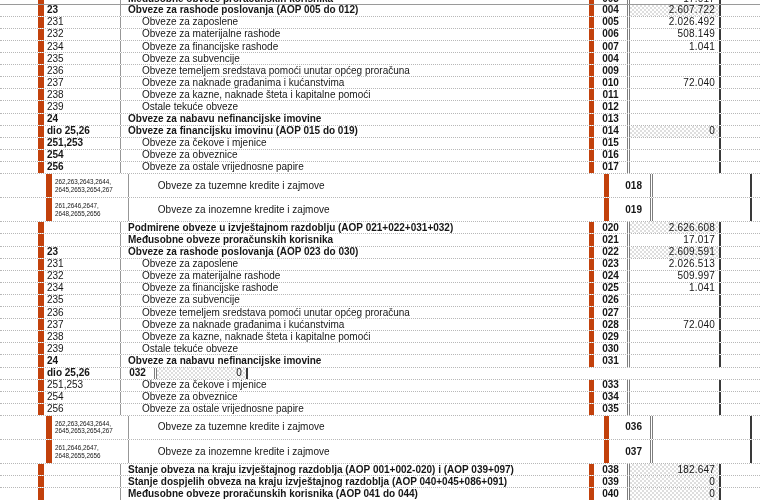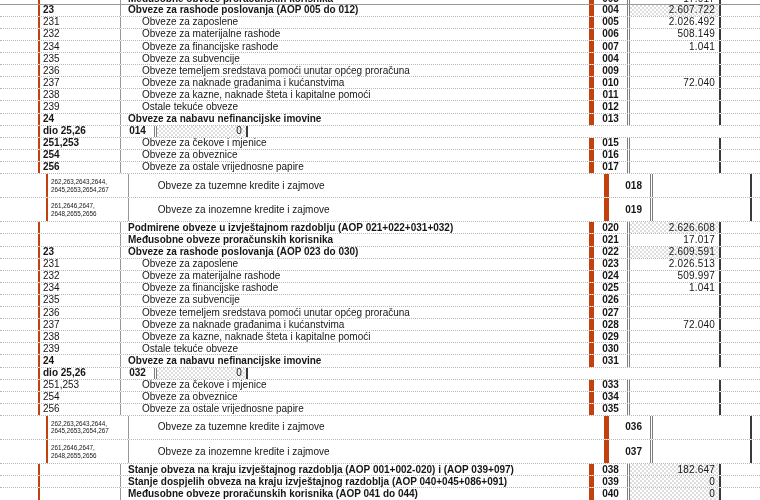--- a/index.html
+++ b/index.html
@@ -25,21 +25,21 @@
     align-items: center;
     overflow: hidden;
     white-space: nowrap;
     font-size: 10px;
     line-height: 10px;
   }
   .m-l { width: 38px; }
   .m-r { flex: 1; }
   .c-code {
     width: 83px;
-    border-left: 2px solid #c2410c;
+    border-left: 6px solid #c2410c;
     border-right: 1px solid #979797;
     padding-left: 3px;
   }
   .c-desc {
     width: 473px;
     border-right: 5px solid #c2410c;
     padding-left: 7px;
   }
   .c-aop {
     width: 36px;
@@ -262,20 +262,23 @@
           <span></span>
         </div>
     <div class="cell m-r"></div>
   </div>
 
   <div class="row bold shaded">
     <div class="cell m-l"></div>
     <div class="cell c-code">
           <span>dio 25,26</span>
         </div>
+    <div class="cell c-desc">
+          <span>Obveze za financijsku imovinu (AOP 015 do 019)</span>
+        </div>
     <div class="cell c-aop">
           <span>014</span>
         </div>
     <div class="cell c-val">
           <span>0</span>
         </div>
     <div class="cell m-r"></div>
   </div>
 
   <div class="row indent codebold">

